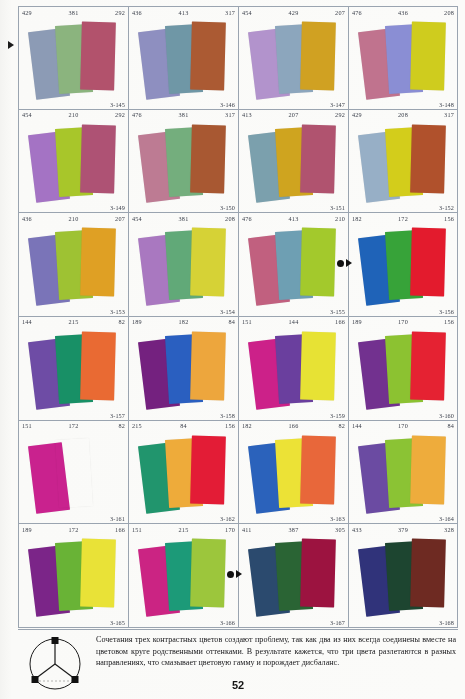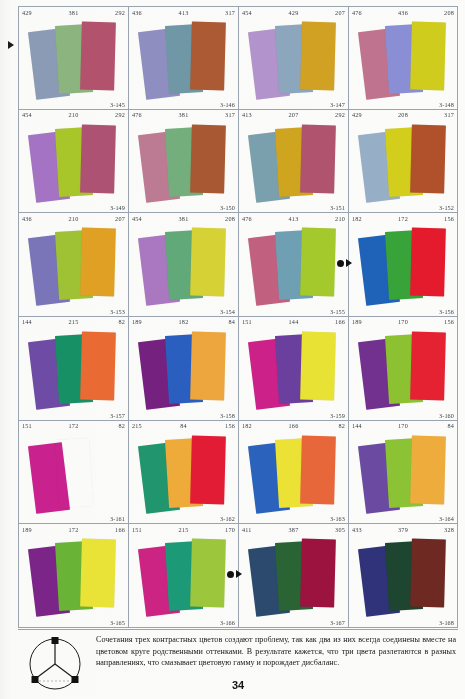--- a/index.html
+++ b/index.html
@@ -435,16 +435,16 @@
         <line x1="31" y1="28" x2="31" y2="4" stroke="#1a1a1a" stroke-width="1.2"></line>
         <line x1="31" y1="28" x2="11" y2="43" stroke="#1a1a1a" stroke-width="1.2"></line>
         <line x1="31" y1="28" x2="51" y2="43" stroke="#1a1a1a" stroke-width="1.2"></line>
         <line x1="11" y1="45" x2="51" y2="45" stroke="#6b6b6b" stroke-width="0.5" stroke-dasharray="2 2"></line>
         <rect x="27.5" y="1" width="7" height="7" fill="#111"></rect>
         <rect x="7.5" y="40" width="7" height="7" fill="#111"></rect>
         <rect x="47.5" y="40" width="7" height="7" fill="#111"></rect>
       </svg>
     </div>
     <div class="caption">Сочетания трех контрастных цветов создают проблему, так как два из них всегда соединены вместе на цветовом круге родственными оттенками. В результате кажется, что три цвета разлетаются в разных направлениях, что смазывает цветовую гамму и порождает дисбаланс.</div>
-    <div class="pageno">34</div>
+    <div class="pageno">52</div>
   </div>
 
 </div>
 
 </body></html>

